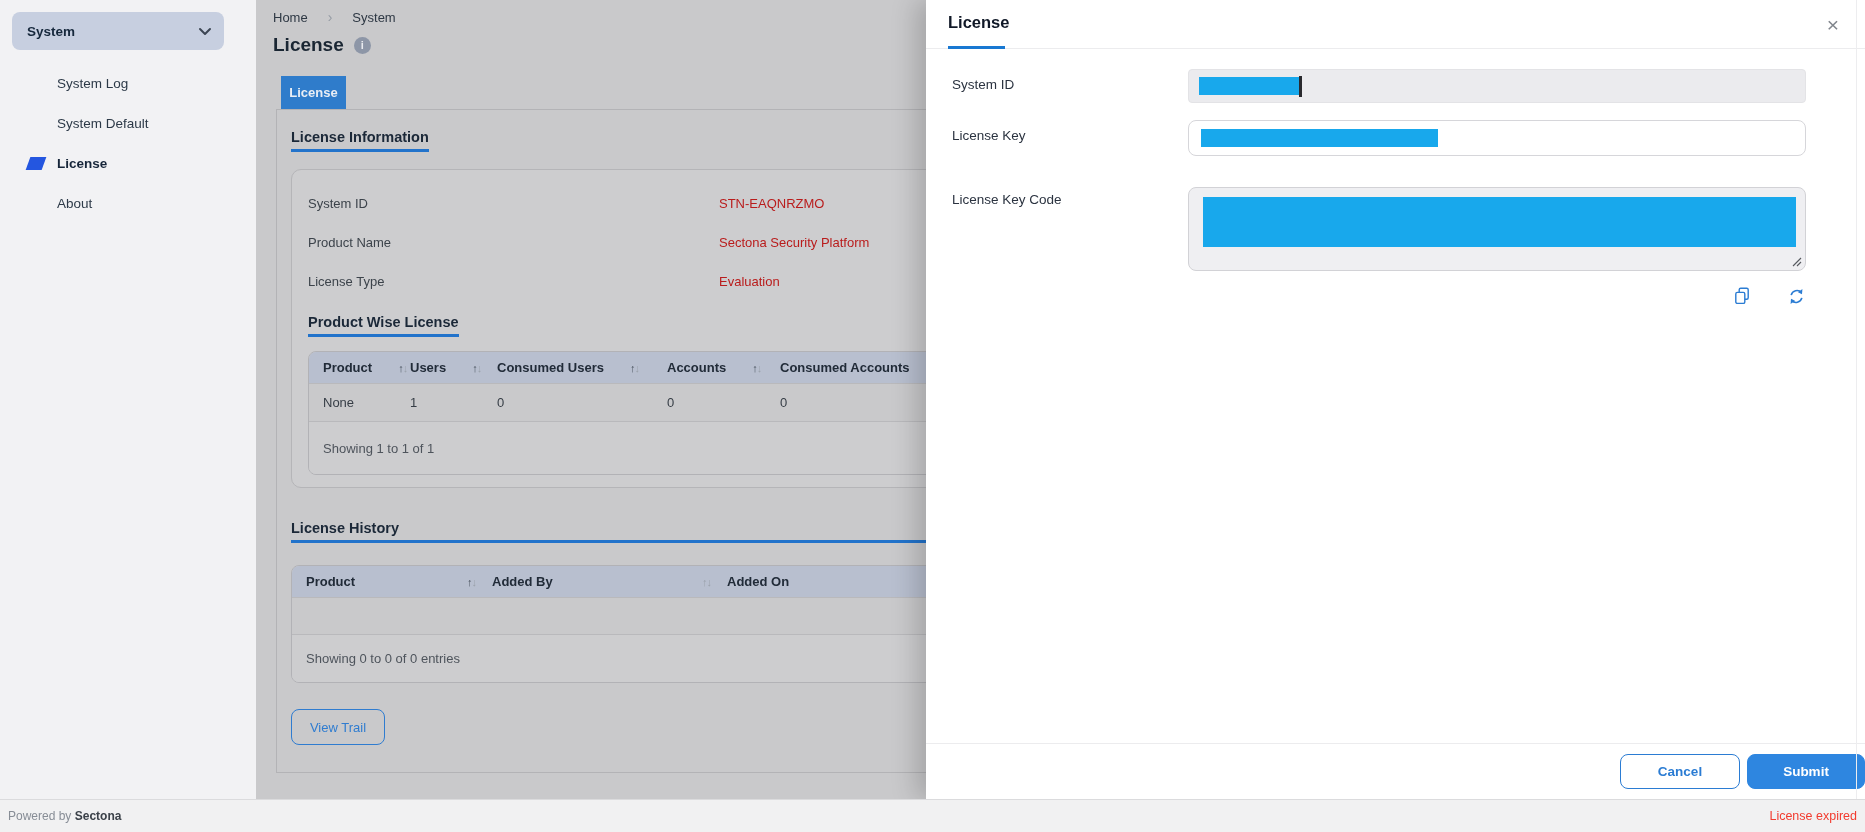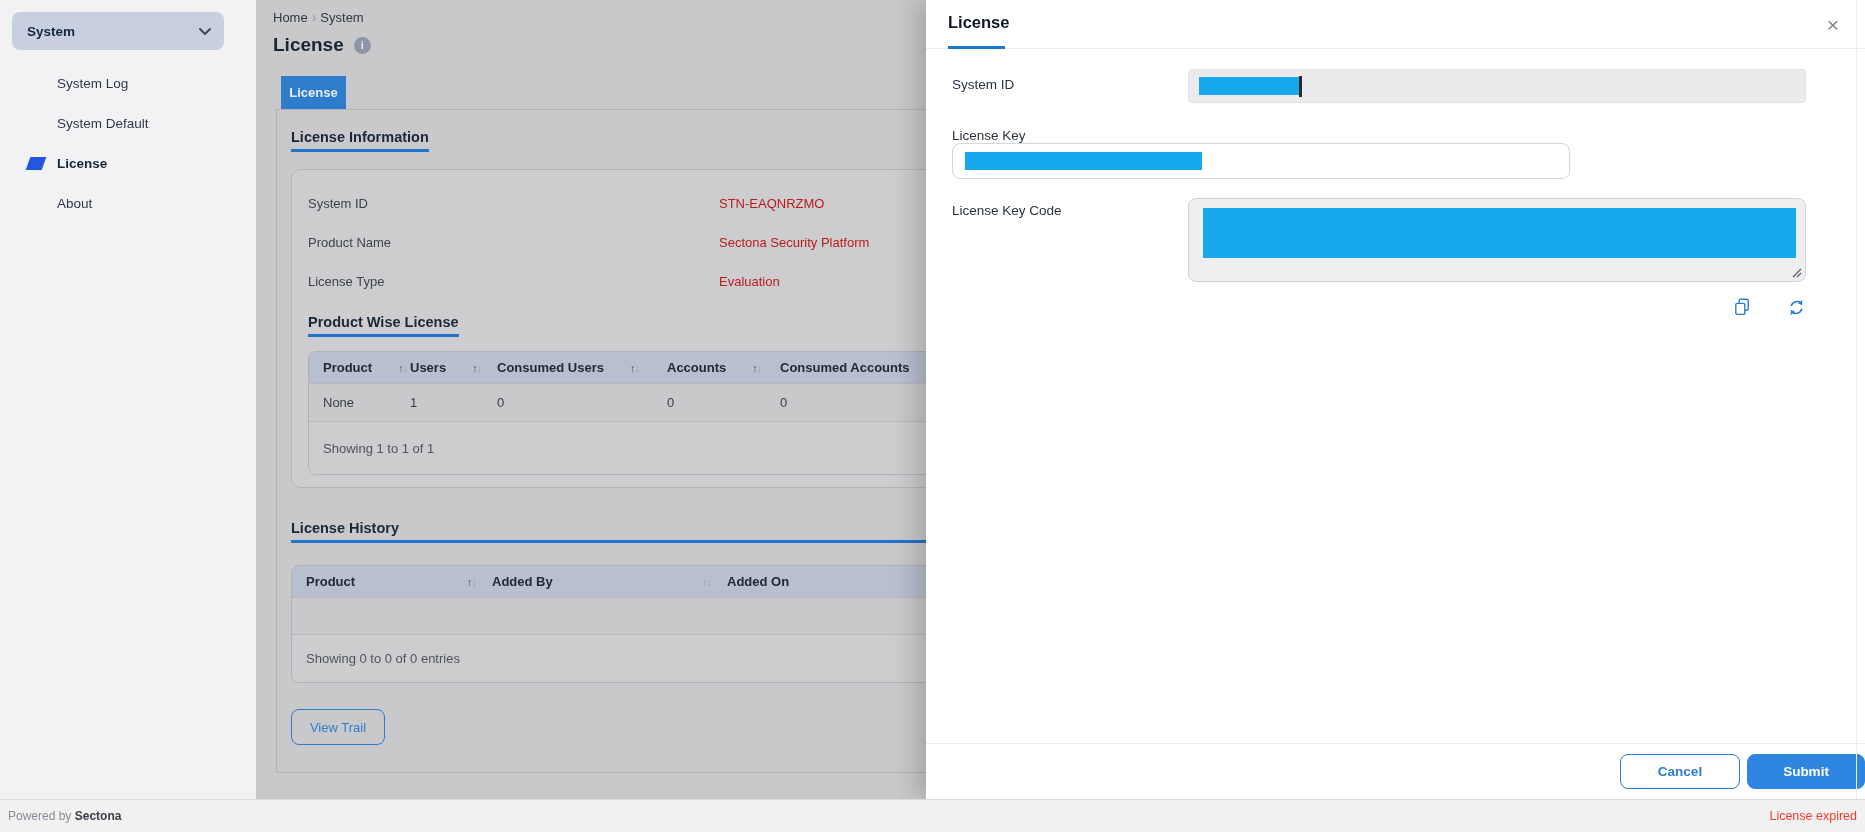--- a/index.html
+++ b/index.html
@@ -13,21 +13,21 @@
   .side-pill{position:absolute;left:12px;top:12px;width:212px;height:38px;background:#c7cfe0;border-radius:8px;
     display:flex;align-items:center;padding:0 12px 0 15px;box-sizing:border-box;cursor:pointer;}
   .side-pill .lbl{font-size:13.5px;font-weight:bold;color:#16283c;}
   .side-pill svg{margin-left:auto;}
   .side-items{position:absolute;top:63px;left:0;right:0;}
   .side-item{height:40px;display:flex;align-items:center;padding-left:57px;font-size:13.5px;color:#2d3a48;cursor:pointer;position:relative;}
   .side-item.active{font-weight:bold;color:#17263a;}
   .lic-icon{position:absolute;left:28px;top:14px;width:16px;height:13px;background:#2456e0;transform:skewX(-20deg);}
   
   .main{position:absolute;left:256px;top:0;right:0;bottom:33px;background:#c9c9cb;overflow:hidden;}
-  .breadcrumb{position:absolute;left:17px;top:9px;font-size:13px;color:#2e3844;display:flex;gap:4px;align-items:center;}
+  .breadcrumb{position:absolute;left:17px;top:9px;font-size:13px;color:#2e3844;display:flex;gap:20px;align-items:center;}
   .breadcrumb .sep{color:#959ba4;font-size:14px;}
   .breadcrumb .crumb{cursor:pointer;}
   .title-row{position:absolute;left:17px;top:34px;display:flex;align-items:center;gap:10px;}
   .page-title{font-size:19px;font-weight:bold;color:#1a2633;margin:0;}
   .info-badge{width:17px;height:17px;border-radius:50%;background:#8d96a7;color:#e9ebef;font-size:11px;font-weight:bold;
     display:flex;align-items:center;justify-content:center;cursor:pointer;}
   .tab{position:absolute;left:25px;top:76px;width:65px;height:33px;background:#2f7ccb;color:#e9eef5;font-size:13px;font-weight:bold;
     display:flex;align-items:center;justify-content:center;cursor:pointer;}
   .tab-content{position:absolute;left:20px;top:109px;width:1520px;height:664px;border:1px solid #b3b3b6;
     padding:18px 14px;box-sizing:border-box;}
@@ -80,21 +80,21 @@
   .ta-grey{height:84px;background:#efeff2;border:1px solid #d2d2d6;padding:9px 0 0 14px;}
   .ta-focus{height:89px;background:#fff;border:1.5px solid #3f83f2;padding:12px 0 0 13px;}
   .mask{background:#18a8ec;display:inline-block;vertical-align:middle;}
   .mask-sm{width:100px;height:18px;}
   .mask-md{width:237px;height:18px;}
   .mask-lg{width:593px;height:50px;}
   .mask-xl{width:593px;height:57px;}
   .caret{display:inline-block;width:3px;height:21px;background:#2a2a2e;vertical-align:middle;}
   .grip{position:absolute;right:3px;bottom:3px;cursor:nwse-resize;}
   .gap1{margin-bottom:17px;}
-  .gap2{margin-bottom:19px;flex-direction:column;}
+  .gap2{margin-bottom:31px;}
   .gap3{margin-bottom:12px;}
   .gap4{margin-bottom:27px;}
   .icon-row{display:flex;justify-content:flex-end;gap:35px;height:26px;align-items:center;}
   .ic-btn{background:none;border:none;padding:0;cursor:pointer;line-height:0;}
   .drawer-actions{position:absolute;bottom:0;left:0;right:0;height:55px;border-top:1px solid #ececee;
     display:flex;justify-content:flex-end;align-items:center;gap:7px;}
   .btn{height:35px;border-radius:8px;font-size:13.5px;font-weight:bold;font-family:inherit;cursor:pointer;}
   .btn-cancel{width:120px;background:#ffffff;border:1px solid #2b7cd3;color:#2b7cd3;}
   .btn-submit{width:118px;background:#2e86e0;border:1px solid #2e86e0;color:#ffffff;}
   

